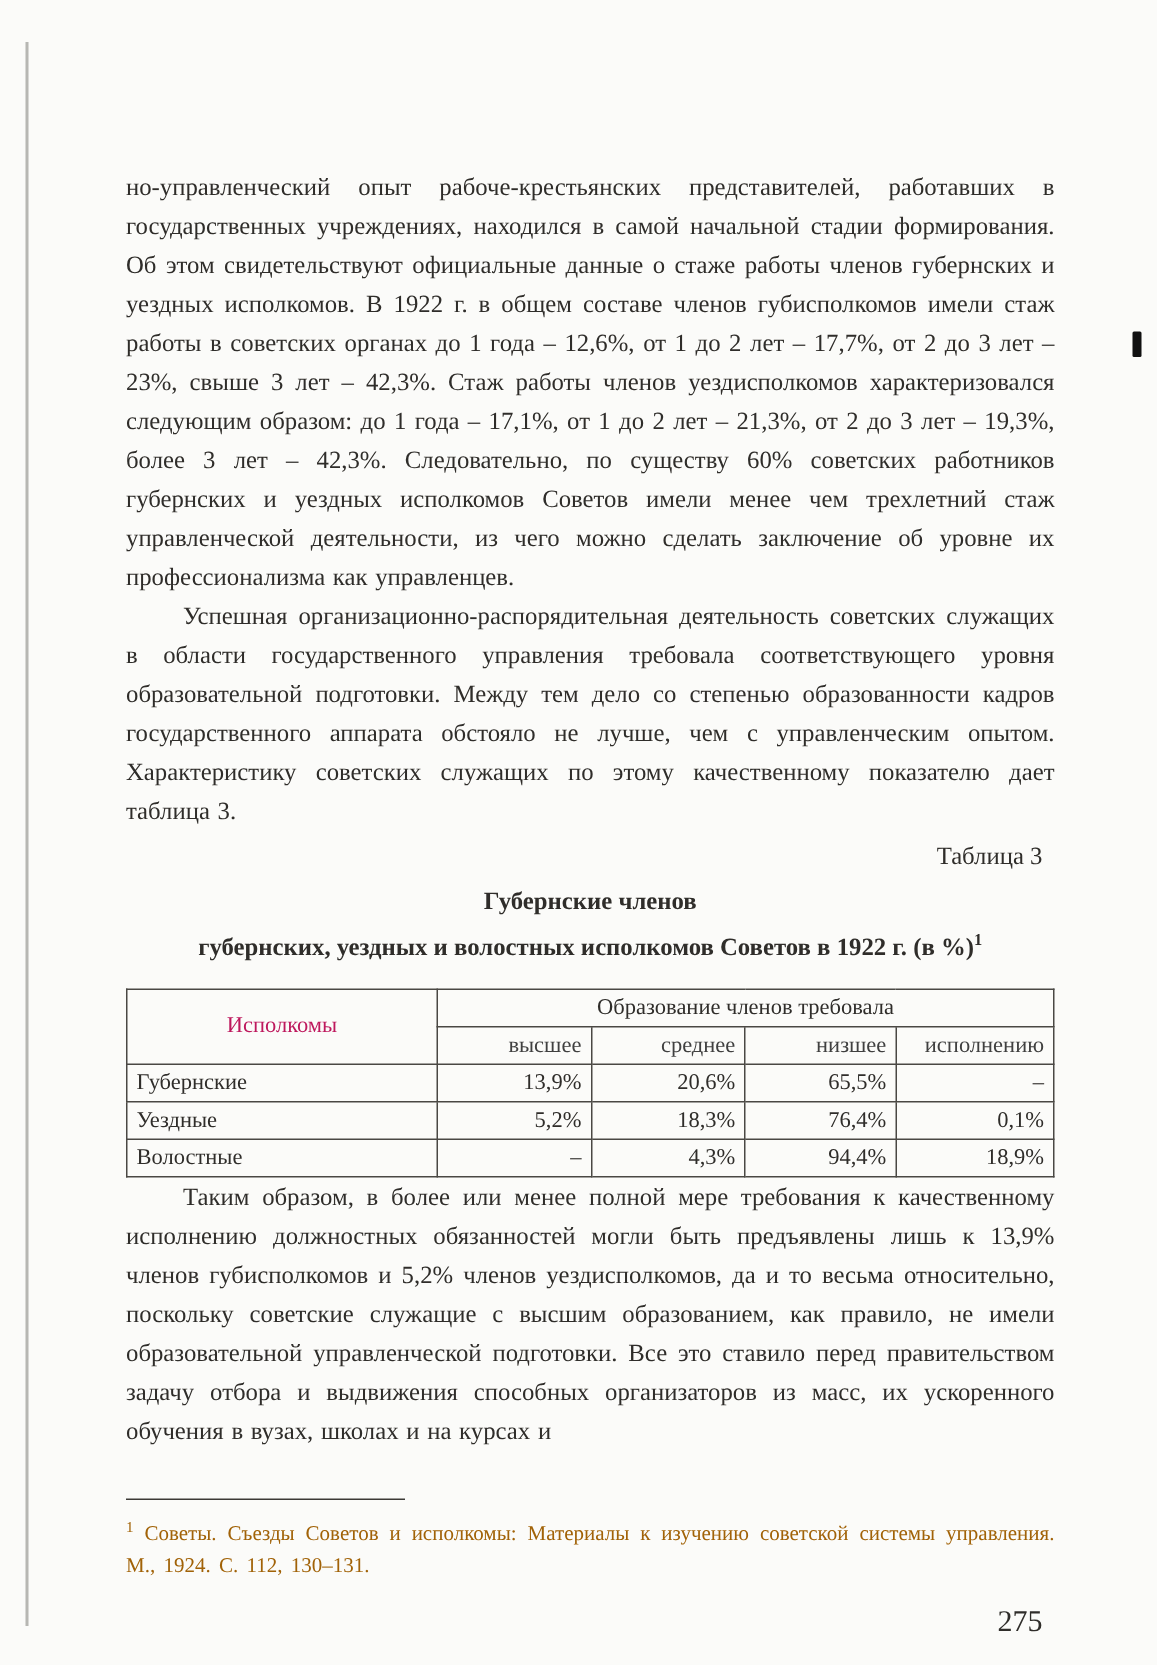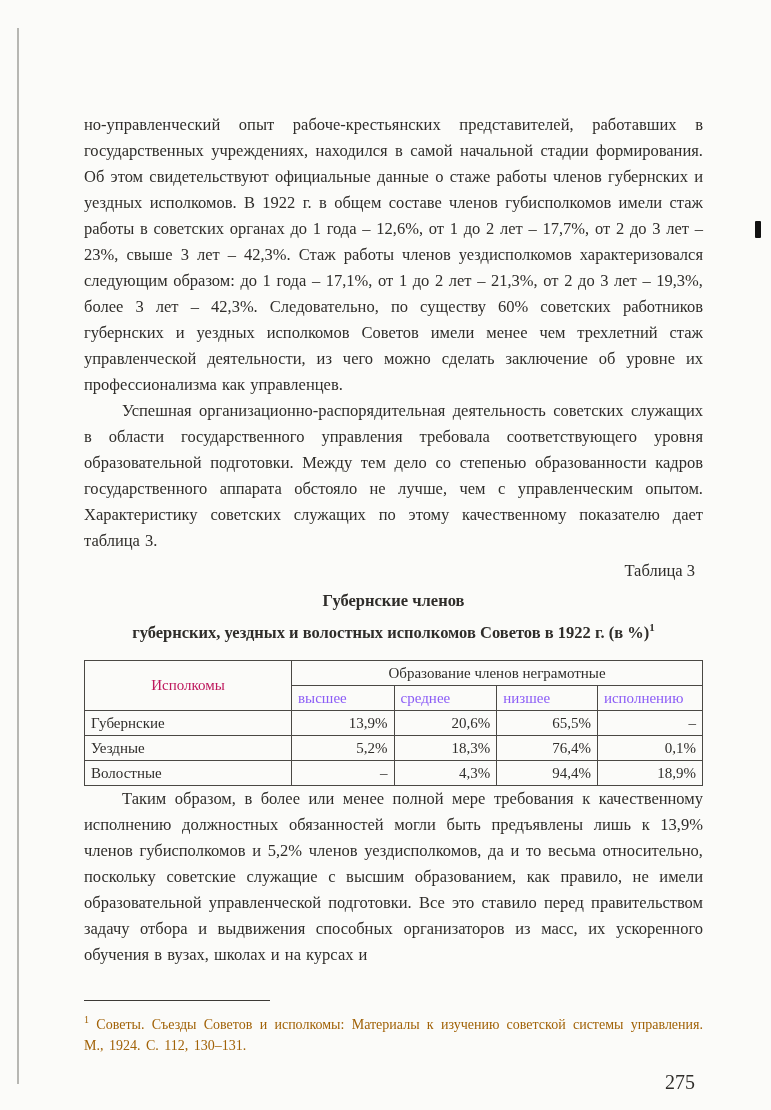--- a/index.html
+++ b/index.html
@@ -71,21 +71,21 @@
     text-align: center;
   }
   table.edu-table td {
     border: 1px solid #4a4844;
     padding: 1px 6px;
     height: 22px;
   }
   table.edu-table { border: 1.5px solid #4a4844; }
   td.c-label { text-align: center; color: #be185d; }
   td.c-group { text-align: center; }
-  td.c-sub { text-align: left; color: #8b5cf6; }
+  td.c-sub { text-align: right; color: #404040; }
   td.c-row-label { text-align: left; }
   td.c-val { text-align: right; }
   .after-table { margin-top: 24px; }
   .footnote-rule {
     margin-top: 32px;
     width: 186px;
     border-top: 1.5px solid #3c3a36;
   }
   .footnote {
     margin-top: 8px;
@@ -128,21 +128,21 @@
       <colgroup>
         <col style="width:33.5%">
         <col style="width:16.6%">
         <col style="width:16.6%">
         <col style="width:16.3%">
         <col style="width:17%">
       </colgroup>
       <tbody>
         <tr>
           <td class="c-label" rowspan="2">Исполкомы</td>
-          <td class="c-group" colspan="4">Образование членов неграмотные</td>
+          <td class="c-group" colspan="4">Образование членов требовала</td>
         </tr>
         <tr>
           <td class="c-sub">высшее</td>
           <td class="c-sub">среднее</td>
           <td class="c-sub">низшее</td>
           <td class="c-sub">исполнению</td>
         </tr>
         <tr>
           <td class="c-row-label">Губернские</td>
           <td class="c-val">13,9%</td>

